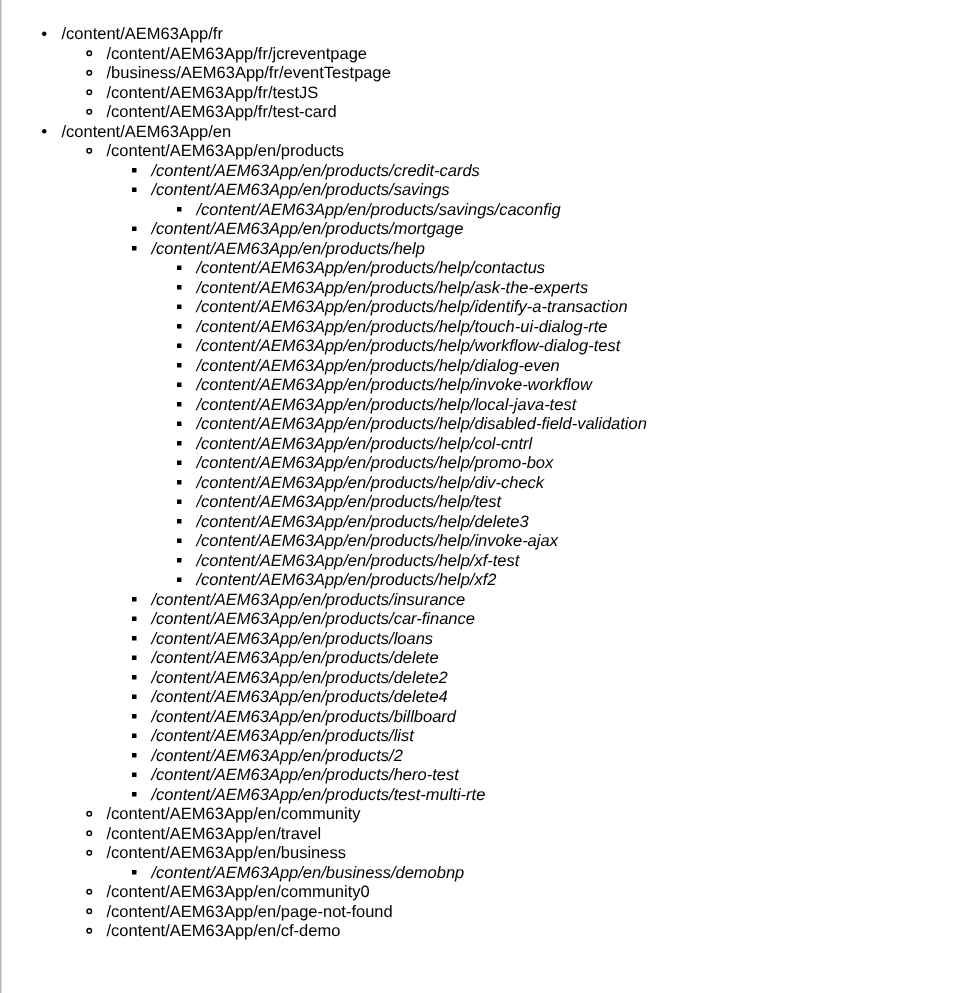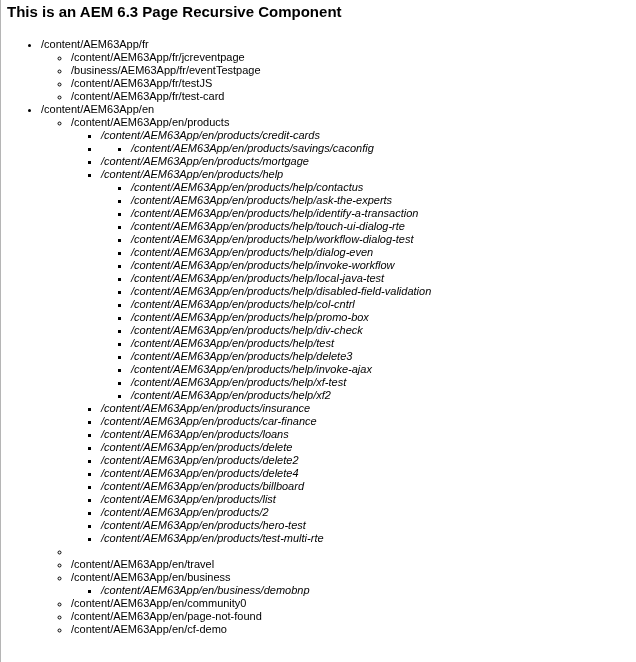--- a/index.html
+++ b/index.html
@@ -43,32 +43,31 @@
   }
   ul.tree li {
     padding: 0;
     margin: 0;
   }
 </style>
 </head>
 <body>
 
 <div class="page">
-  <h1 class="page-title">This is an AEM 6.3 Page Recursive Component</h1>
   <ul class="tree">
       <li><span>/content/AEM63App/fr</span><ul>
           <li><span>/content/AEM63App/fr/jcreventpage</span></li>
           <li><span>/business/AEM63App/fr/eventTestpage</span></li>
           <li><span>/content/AEM63App/fr/testJS</span></li>
           <li><span>/content/AEM63App/fr/test-card</span></li>
         </ul></li>
       <li><span>/content/AEM63App/en</span><ul>
           <li><span>/content/AEM63App/en/products</span><ul>
               <li><span>/content/AEM63App/en/products/credit-cards</span></li>
-              <li><ul>
+              <li><span>/content/AEM63App/en/products/savings</span><ul>
                   <li><span>/content/AEM63App/en/products/savings/caconfig</span></li>
                 </ul></li>
               <li><span>/content/AEM63App/en/products/mortgage</span></li>
               <li><span>/content/AEM63App/en/products/help</span><ul>
                   <li><span>/content/AEM63App/en/products/help/contactus</span></li>
                   <li><span>/content/AEM63App/en/products/help/ask-the-experts</span></li>
                   <li><span>/content/AEM63App/en/products/help/identify-a-transaction</span></li>
                   <li><span>/content/AEM63App/en/products/help/touch-ui-dialog-rte</span></li>
                   <li><span>/content/AEM63App/en/products/help/workflow-dialog-test</span></li>
                   <li><span>/content/AEM63App/en/products/help/dialog-even</span></li>
@@ -89,21 +88,21 @@
               <li><span>/content/AEM63App/en/products/loans</span></li>
               <li><span>/content/AEM63App/en/products/delete</span></li>
               <li><span>/content/AEM63App/en/products/delete2</span></li>
               <li><span>/content/AEM63App/en/products/delete4</span></li>
               <li><span>/content/AEM63App/en/products/billboard</span></li>
               <li><span>/content/AEM63App/en/products/list</span></li>
               <li><span>/content/AEM63App/en/products/2</span></li>
               <li><span>/content/AEM63App/en/products/hero-test</span></li>
               <li><span>/content/AEM63App/en/products/test-multi-rte</span></li>
             </ul></li>
-          <li></li>
+          <li><span>/content/AEM63App/en/community</span></li>
           <li><span>/content/AEM63App/en/travel</span></li>
           <li><span>/content/AEM63App/en/business</span><ul>
               <li><span>/content/AEM63App/en/business/demobnp</span></li>
             </ul></li>
           <li><span>/content/AEM63App/en/community0</span></li>
           <li><span>/content/AEM63App/en/page-not-found</span></li>
           <li><span>/content/AEM63App/en/cf-demo</span></li>
         </ul></li>
     </ul>
 </div>

